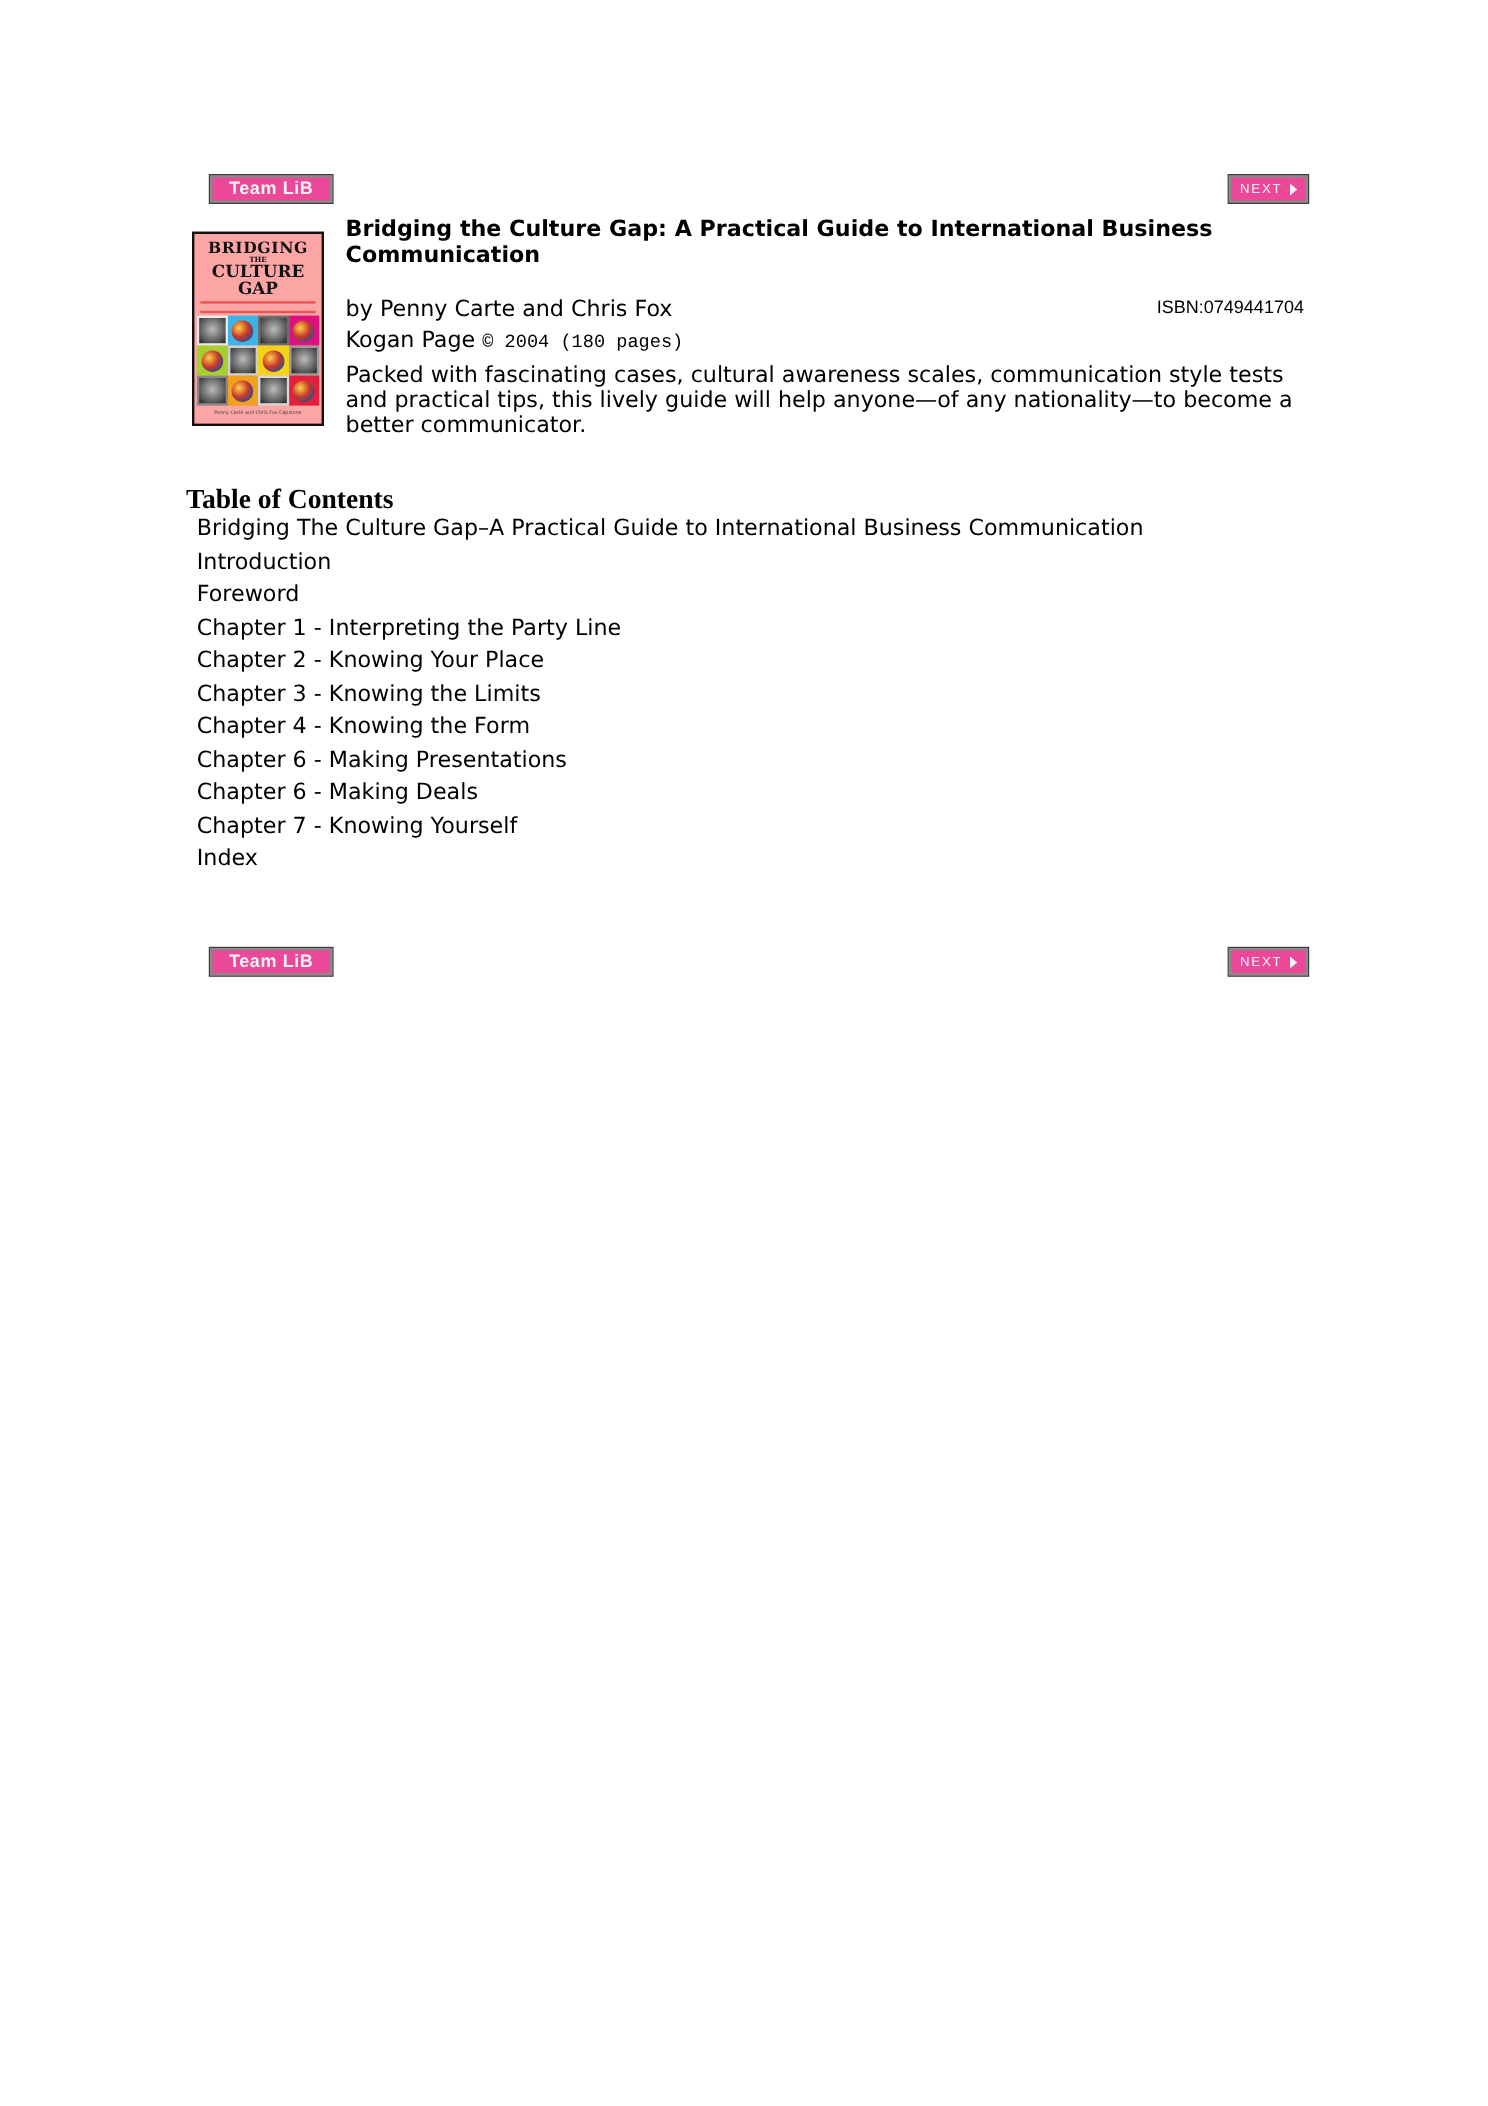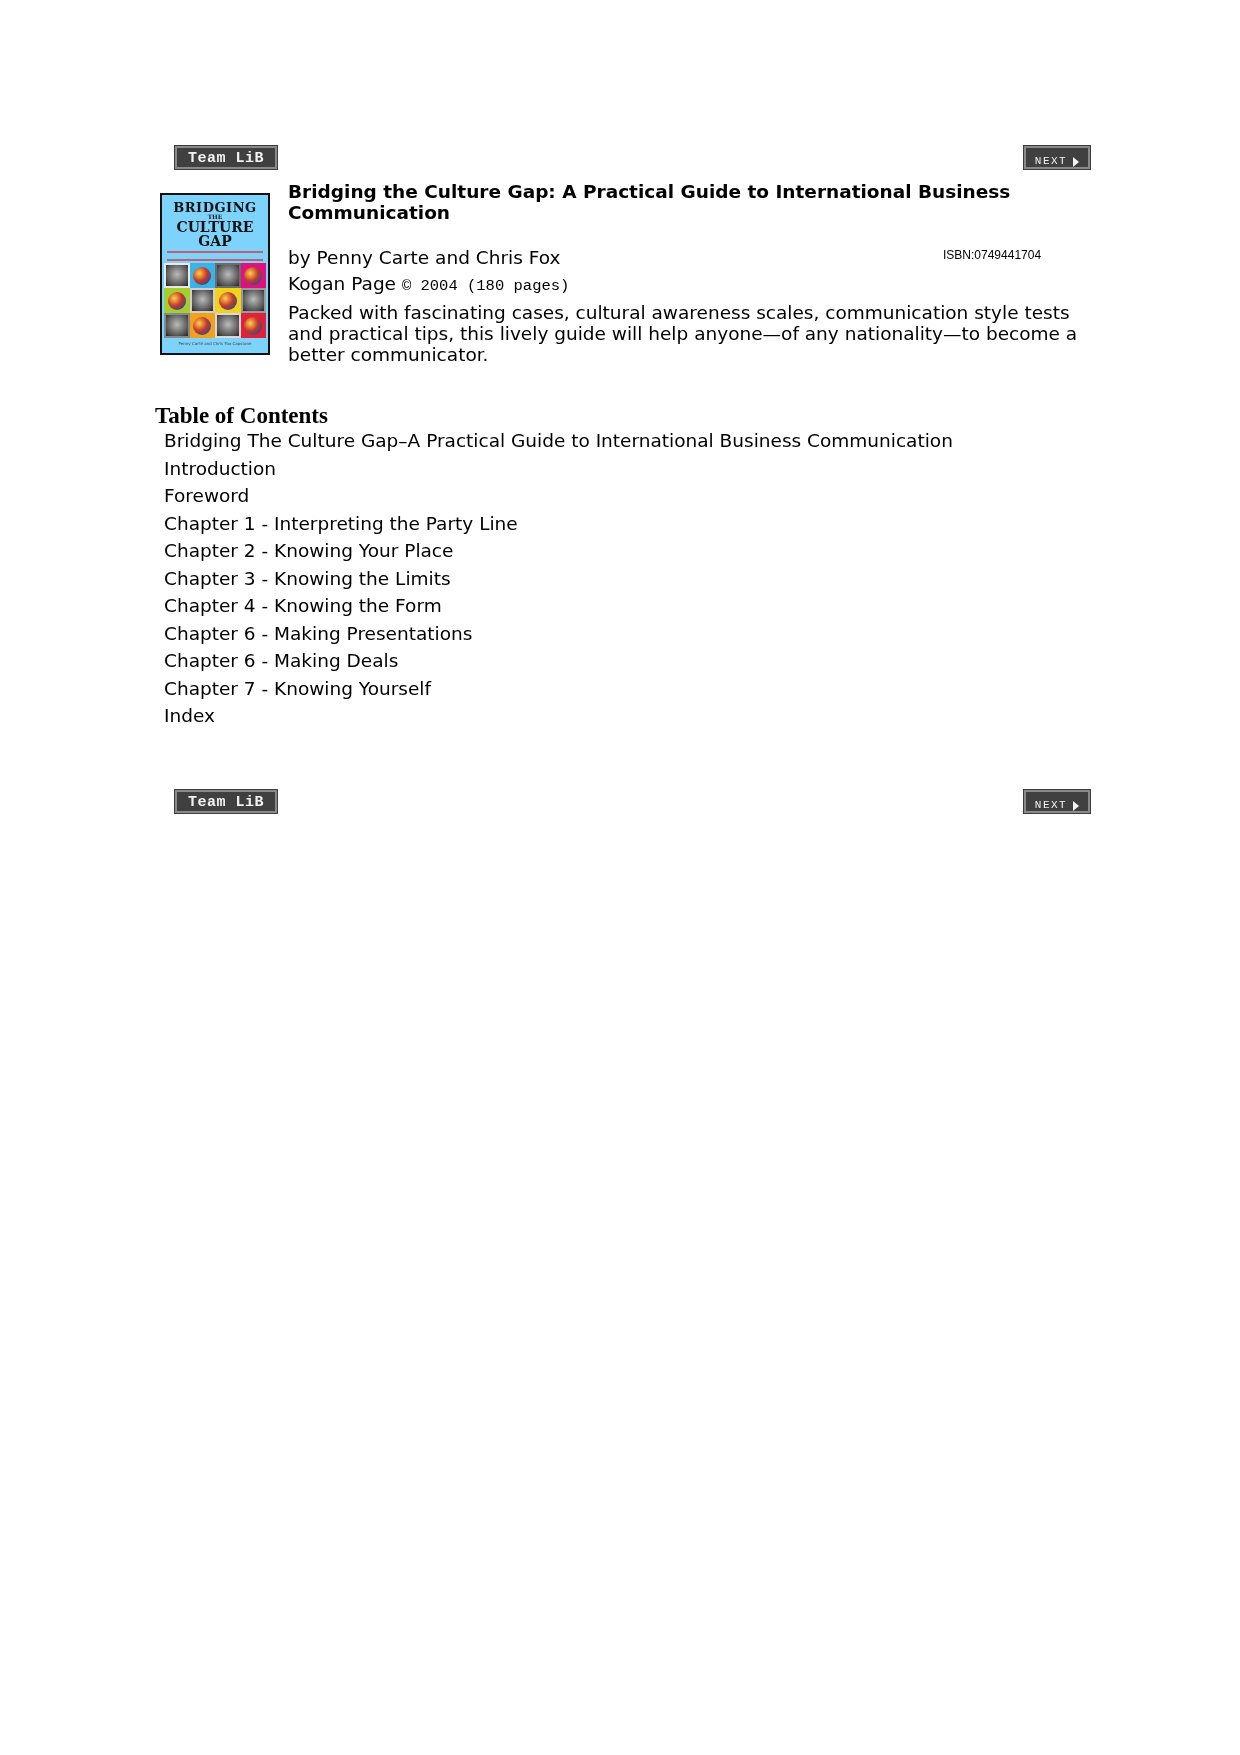--- a/index.html
+++ b/index.html
@@ -11,28 +11,28 @@
       width: 1240px;
       height: 1755px;
       position: relative;
       font-family: "DejaVu Sans", sans-serif;
       color: #000;
       overflow: hidden;
     }
     .nav-btn {
       position: absolute;
       box-sizing: border-box;
-      background: #404040;
+      background: #ec4899;
       border: 2px solid #8a8a8a;
       outline: 1px solid #3c3c3c;
       color: #f2f2f2;
-      font-family: Liberation Mono, monospace;
+      font-family: Liberation Sans, sans-serif;
       font-weight: bold;
       display: flex;
-      align-items: flex-end;
+      align-items: center;
       justify-content: center;
       cursor: pointer;
       letter-spacing: 0.5px;
     }
     .team-lib {
       width: 102px;
       height: 23px;
       font-size: 15px;
     }
     .next-btn {
@@ -57,21 +57,21 @@
     #bot-next { left: 1024px; top: 790px; }
 
     .cover {
       position: absolute;
       left: 160px;
       top: 193px;
       width: 110px;
       height: 162px;
       border: 2px solid #111;
       box-sizing: border-box;
-      background: #7dd3fc;
+      background: #fca5a5;
       overflow: hidden;
     }
     .cover-title {
       text-align: center;
       font-family: "DejaVu Serif", serif;
       font-weight: bold;
       color: #111;
       line-height: 1;
       margin-top: 6px;
     }
@@ -122,24 +122,24 @@
       line-height: 21px;
     }
     .authors {
       position: absolute;
       left: 288px;
       top: 247px;
       font-size: 18.5px;
     }
     .isbn {
       position: absolute;
-      left: 943px;
+      left: 964px;
       top: 248px;
       font-family: "Liberation Sans", sans-serif;
-      font-size: 12px;
+      font-size: 15px;
     }
     .publisher {
       position: absolute;
       left: 288px;
       top: 273px;
       font-size: 18.5px;
     }
     .publisher .pub-meta {
       font-family: Liberation Mono, monospace;
       font-size: 15.5px;

